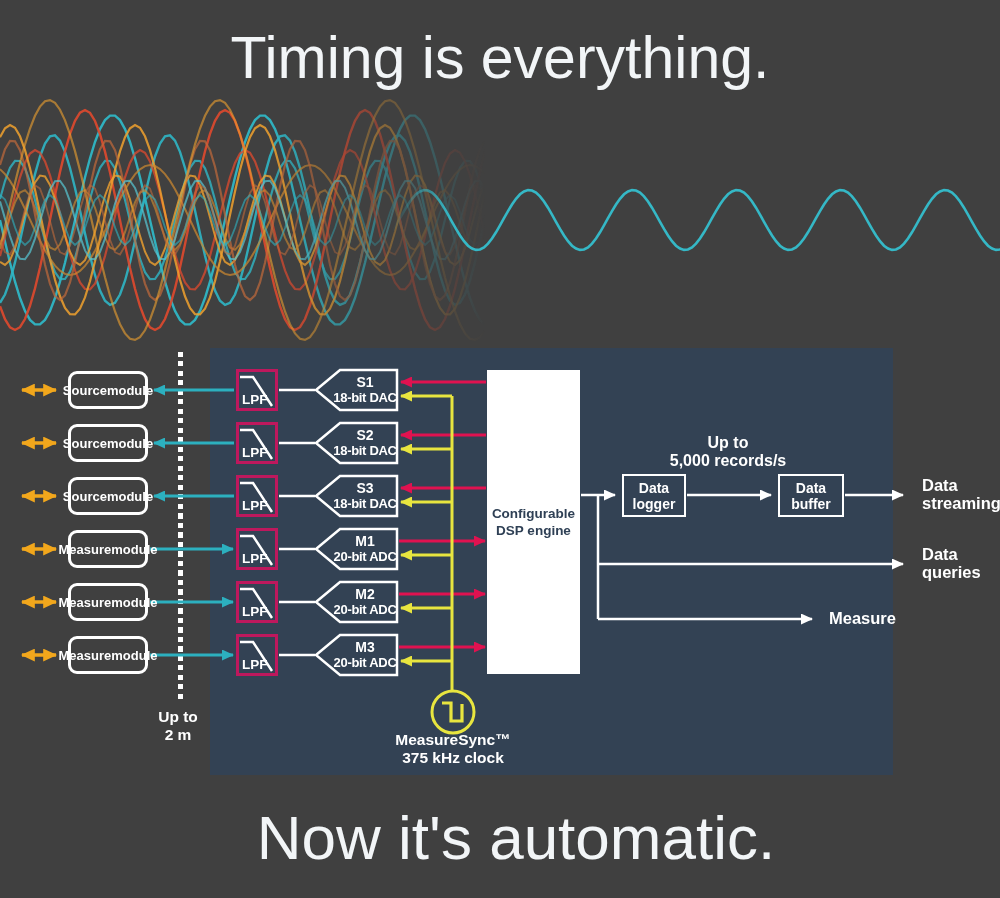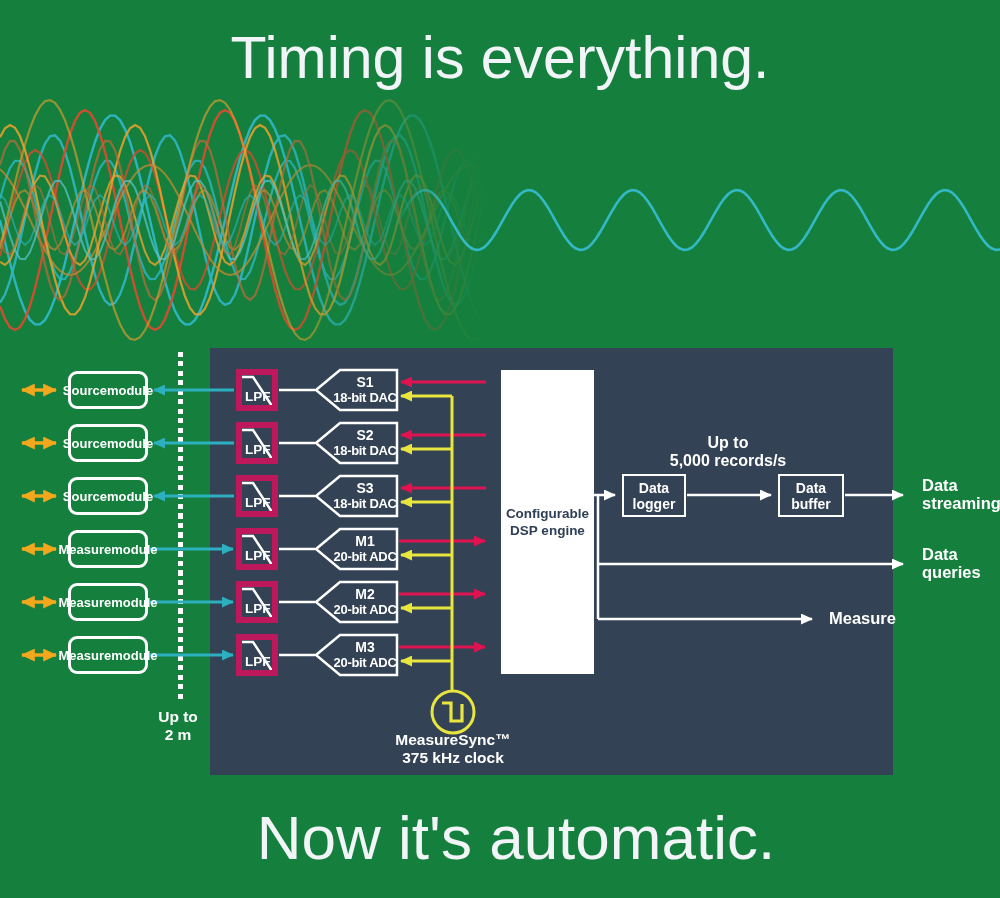--- a/index.html
+++ b/index.html
@@ -1,18 +1,18 @@
 <!DOCTYPE html>
 <html><head>
 <meta charset="utf-8">
 <style>
   html,body{margin:0;padding:0;background:#000;}
   #stage{
     position:relative;width:1000px;height:898px;overflow:hidden;
-    background:#15803d;
+    background:#404040;
     font-family:"Liberation Sans","DejaVu Sans",sans-serif;
     color:#fff;
   }
   .abs{position:absolute;}
   #title{
     top:24px;left:0;width:1000px;text-align:center;
     font-size:59px;font-weight:100;color:#f2f5f7;letter-spacing:0px;
   }
   #tagline{
     top:802px;left:16px;width:1000px;text-align:center;
@@ -29,32 +29,32 @@
     background:repeating-linear-gradient(to bottom,#fff 0 5px,transparent 5px 9.5px);
   }
   .module-box{
     left:68px;width:80px;height:38px;box-sizing:border-box;
     border:3px solid #fff;border-radius:9px;
     display:flex;flex-direction:row;align-items:center;justify-content:center;
     font-size:13px;font-weight:bold;line-height:15px;text-align:center;
   }
   .lpf-box{
     left:236px;width:42px;height:42px;box-sizing:border-box;
-    border:6px solid #be185d;
+    border:3px solid #be185d;
   }
   .lpf-label{position:absolute;left:3px;bottom:1px;font-size:13.5px;font-weight:bold;}
   .conv-label{
     left:328px;width:74px;text-align:center;
     font-size:14px;font-weight:bold;line-height:16px;
   }
   .conv-label .sub{font-size:13px;line-height:15px;display:block;letter-spacing:-0.3px;}
   #dsp-box{
     left:487px;top:370px;width:93px;height:304px;background:#fff;color:#2f4055;
     display:flex;flex-direction:column;align-items:center;justify-content:center;
-    font-size:13.5px;font-weight:bold;line-height:17px;text-align:center;margin-left:14px;
+    font-size:13.5px;font-weight:bold;line-height:17px;text-align:center;
   }
   .pipe-box{
     box-sizing:border-box;border:2.5px solid #fff;height:43px;top:474px;
     display:flex;flex-direction:column;align-items:center;justify-content:center;
     font-size:14px;font-weight:bold;line-height:16px;text-align:center;
   }
   #logger-box{left:622px;width:64px;}
   #buffer-box{left:778px;width:66px;}
   .note{font-weight:bold;text-align:center;}
   #throughput-note{left:628px;top:434px;width:200px;font-size:16px;line-height:18px;}

